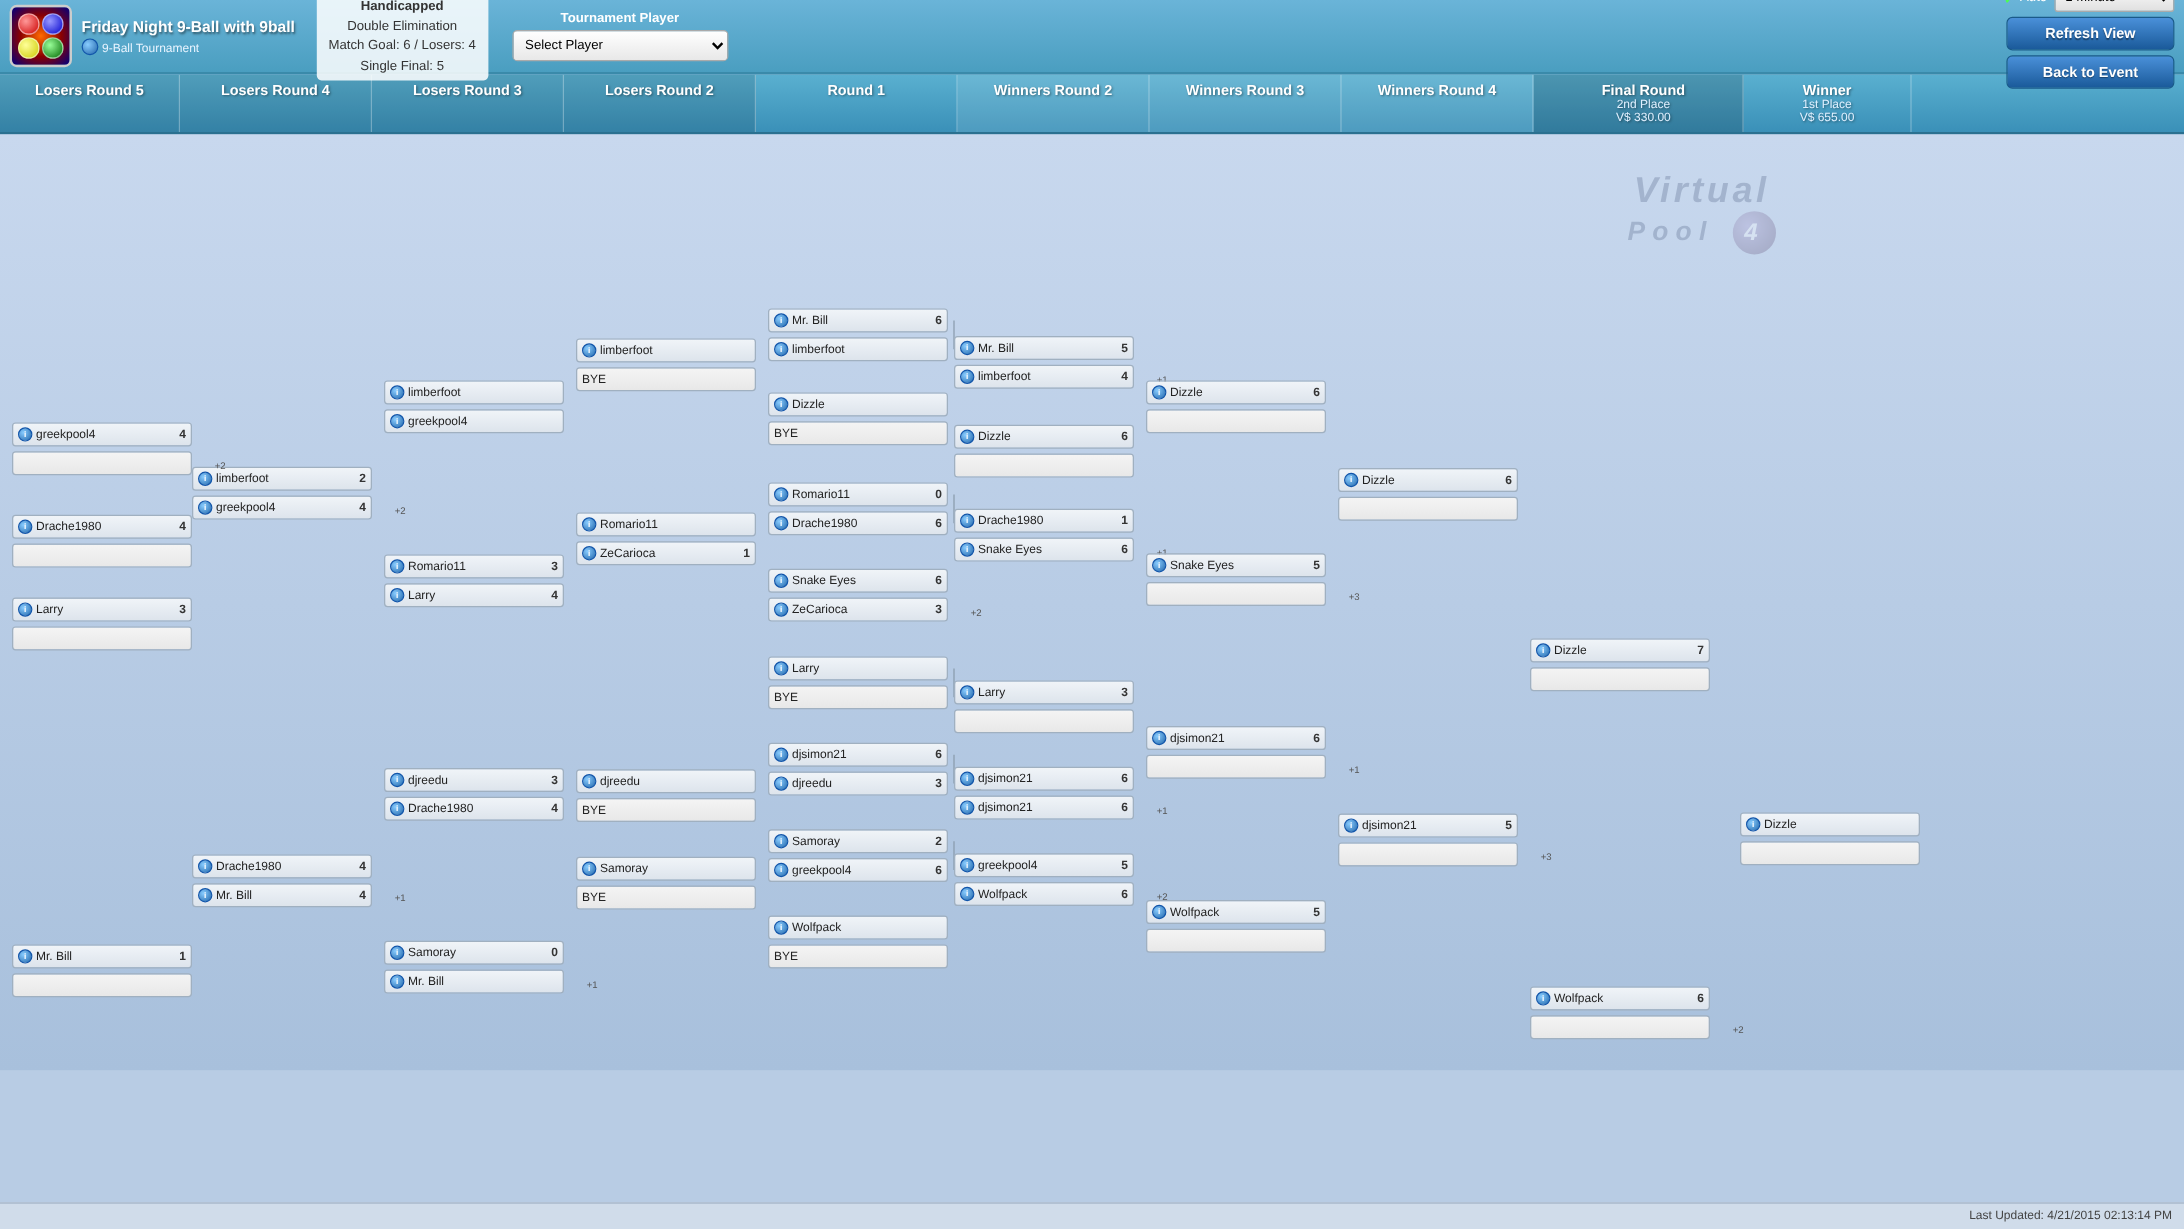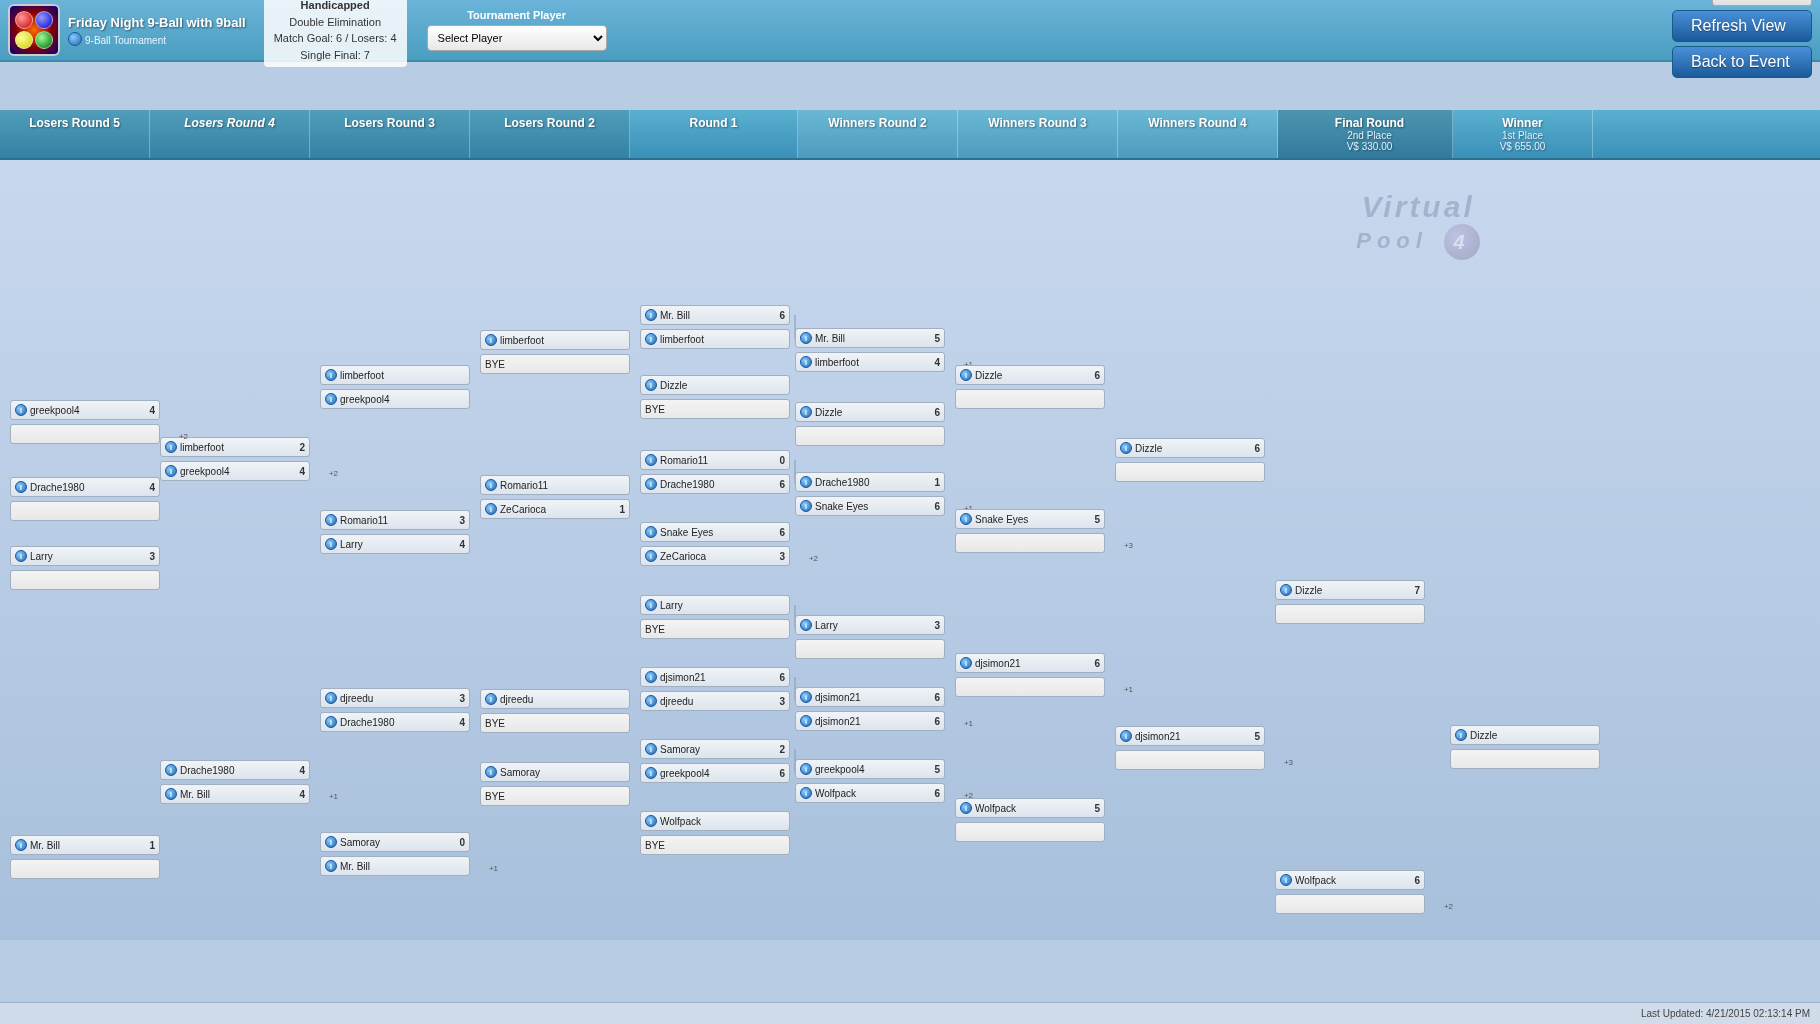--- a/index.html
+++ b/index.html
@@ -136,36 +136,35 @@
       padding: 0 4px;
       font-size: 11px;
     }
 
     .top-btn {
       padding: 6px 18px;
       border-radius: 5px;
       border: 1px solid #1a5a8a;
       background: linear-gradient(180deg, #4a90d9 0%, #1a5a9a 100%);
       color: #fff;
-      font-size: 16px;
-      font-weight: normal;
+      font-size: 12px;
+      font-weight: bold;
       cursor: pointer;
       white-space: nowrap;
       text-shadow: 0 1px 1px rgba(0,0,0,0.4);
       min-width: 140px;
-      text-align: left;
+      text-align: center;
     }
 
     
     #round-headers {
       display: flex;
       background: linear-gradient(180deg, #5ab0d0 0%, #3a90b8 100%);
       border-bottom: 2px solid #2a7090;
       overflow-x: hidden;
-      margin-top: 48px;
     }
 
     .round-header {
       flex: 0 0 auto;
       text-align: center;
       padding: 6px 4px;
       font-weight: bold;
       font-size: 12px;
       color: #fff;
       text-shadow: 1px 1px 2px rgba(0,0,0,0.4);
@@ -311,21 +310,21 @@
       <span id="event-title">Friday Night 9-Ball with 9ball</span>
       <span id="event-subtitle">
         <span style="width:14px;height:14px;border-radius:50%;background:radial-gradient(circle at 35% 35%,#88ccff,#2266aa);border:1px solid #1155aa;display:inline-block;"></span>
         <span>9-Ball Tournament</span>
       </span>
     </div>
     <div id="event-details">
       <div style="font-weight:bold;">Handicapped</div>
       <div>Double Elimination</div>
       <div>Match Goal: 6 / Losers: 4</div>
-      <div>Single Final: 7</div>
+      <div>Single Final: 5</div>
     </div>
   </div>
 
   <div id="highlight-area">
     <span id="highlight-label">Tournament Player</span>
     <div style="display:flex;align-items:center;gap:0;">
       <select id="highlight-select">
         <option>Select Player</option>
       </select>
     </div>
@@ -341,21 +340,21 @@
         <option>1 Minute</option>
       </select>
     </div>
     <button class="top-btn">Refresh View</button>
     <button class="top-btn">Back to Event</button>
   </div>
 </div>
 
 <div id="round-headers">
     <div class="round-header losers" style="width: 150px;"><span>Losers Round 5</span></div>
-    <div class="round-header losers" style="width: 160px; font-style: italic;"><span>Losers Round 4</span></div>
+    <div class="round-header losers" style="width: 160px;"><span>Losers Round 4</span></div>
     <div class="round-header losers" style="width: 160px;"><span>Losers Round 3</span></div>
     <div class="round-header losers" style="width: 160px;"><span>Losers Round 2</span></div>
     <div class="round-header round1" style="width: 168px;"><span>Round 1</span></div>
     <div class="round-header winners" style="width: 160px;"><span>Winners Round 2</span></div>
     <div class="round-header winners" style="width: 160px;"><span>Winners Round 3</span></div>
     <div class="round-header winners" style="width: 160px;"><span>Winners Round 4</span></div>
     <div class="round-header final" style="width: 175px;"><span>Final Round</span><small>2nd Place</small><small>V$ 330.00</small></div>
     <div class="round-header winner" style="width: 140px;"><span>Winner</span><small>1st Place</small><small>V$ 655.00</small></div>
   </div>
 

